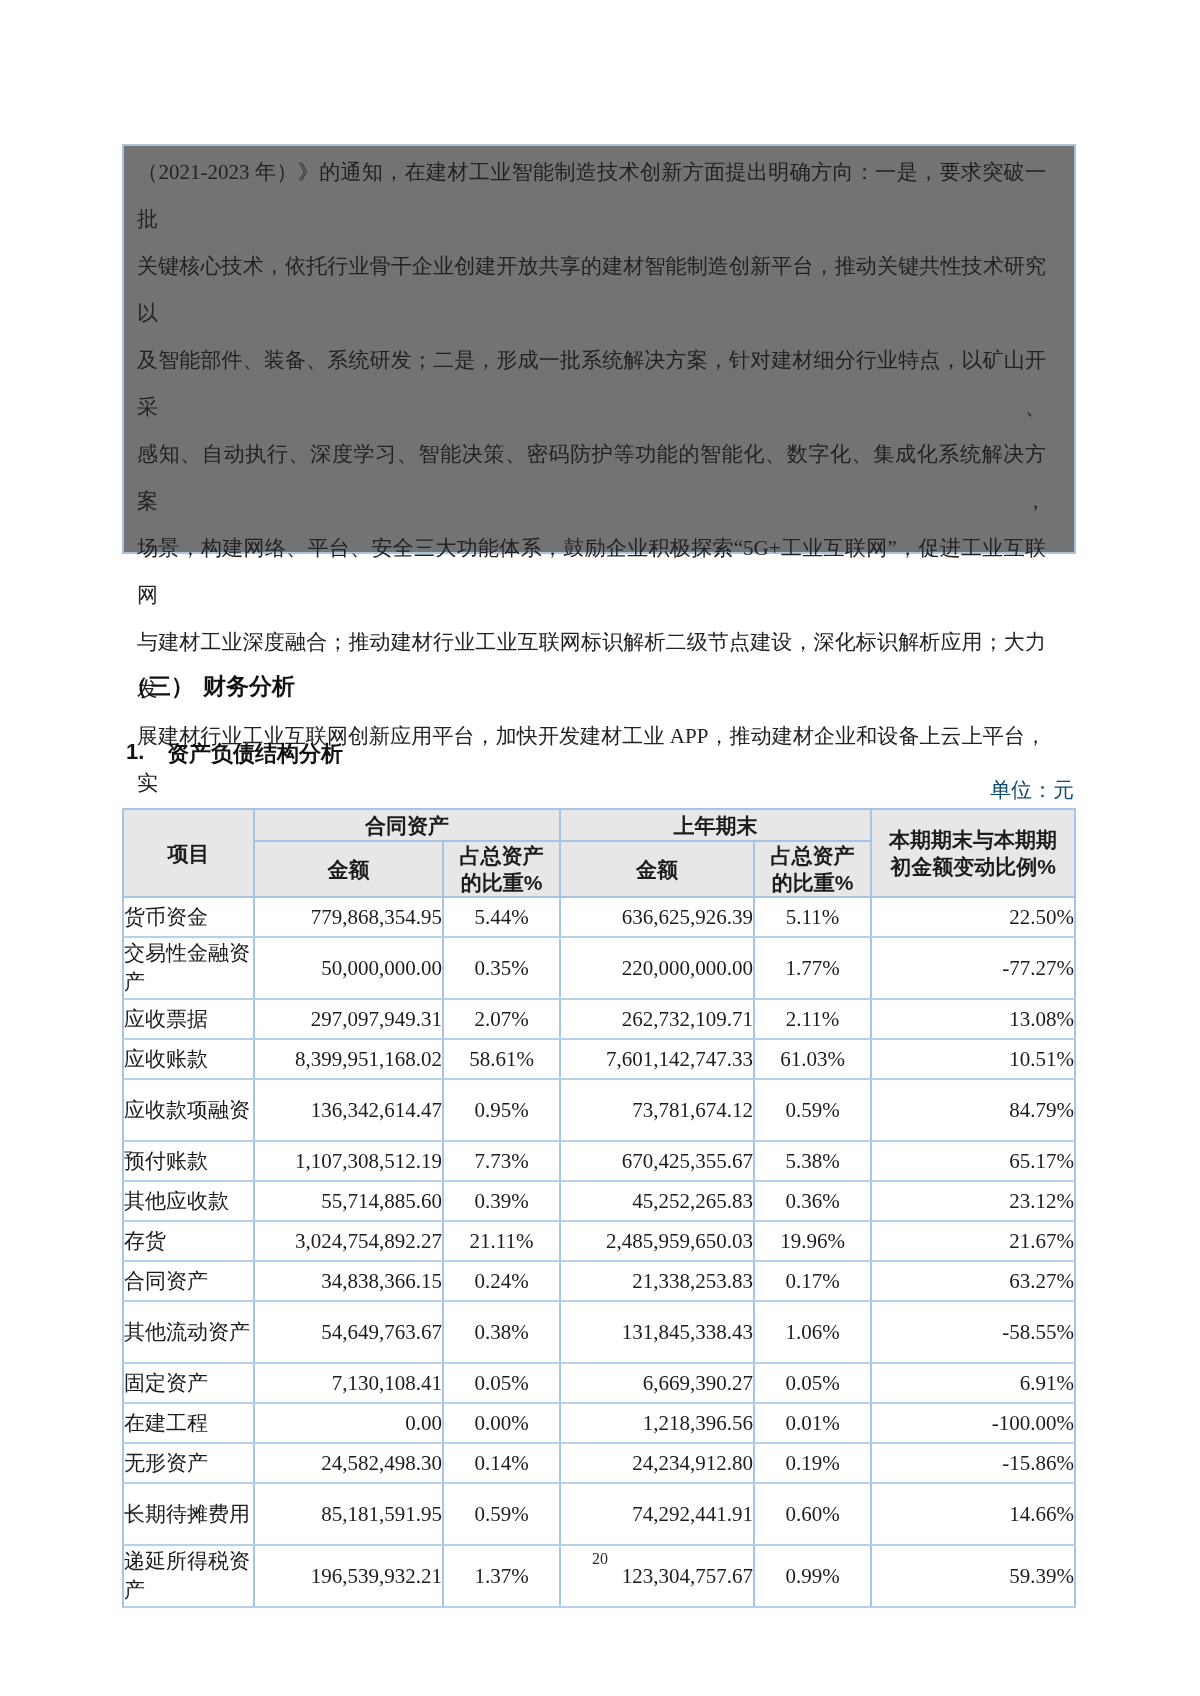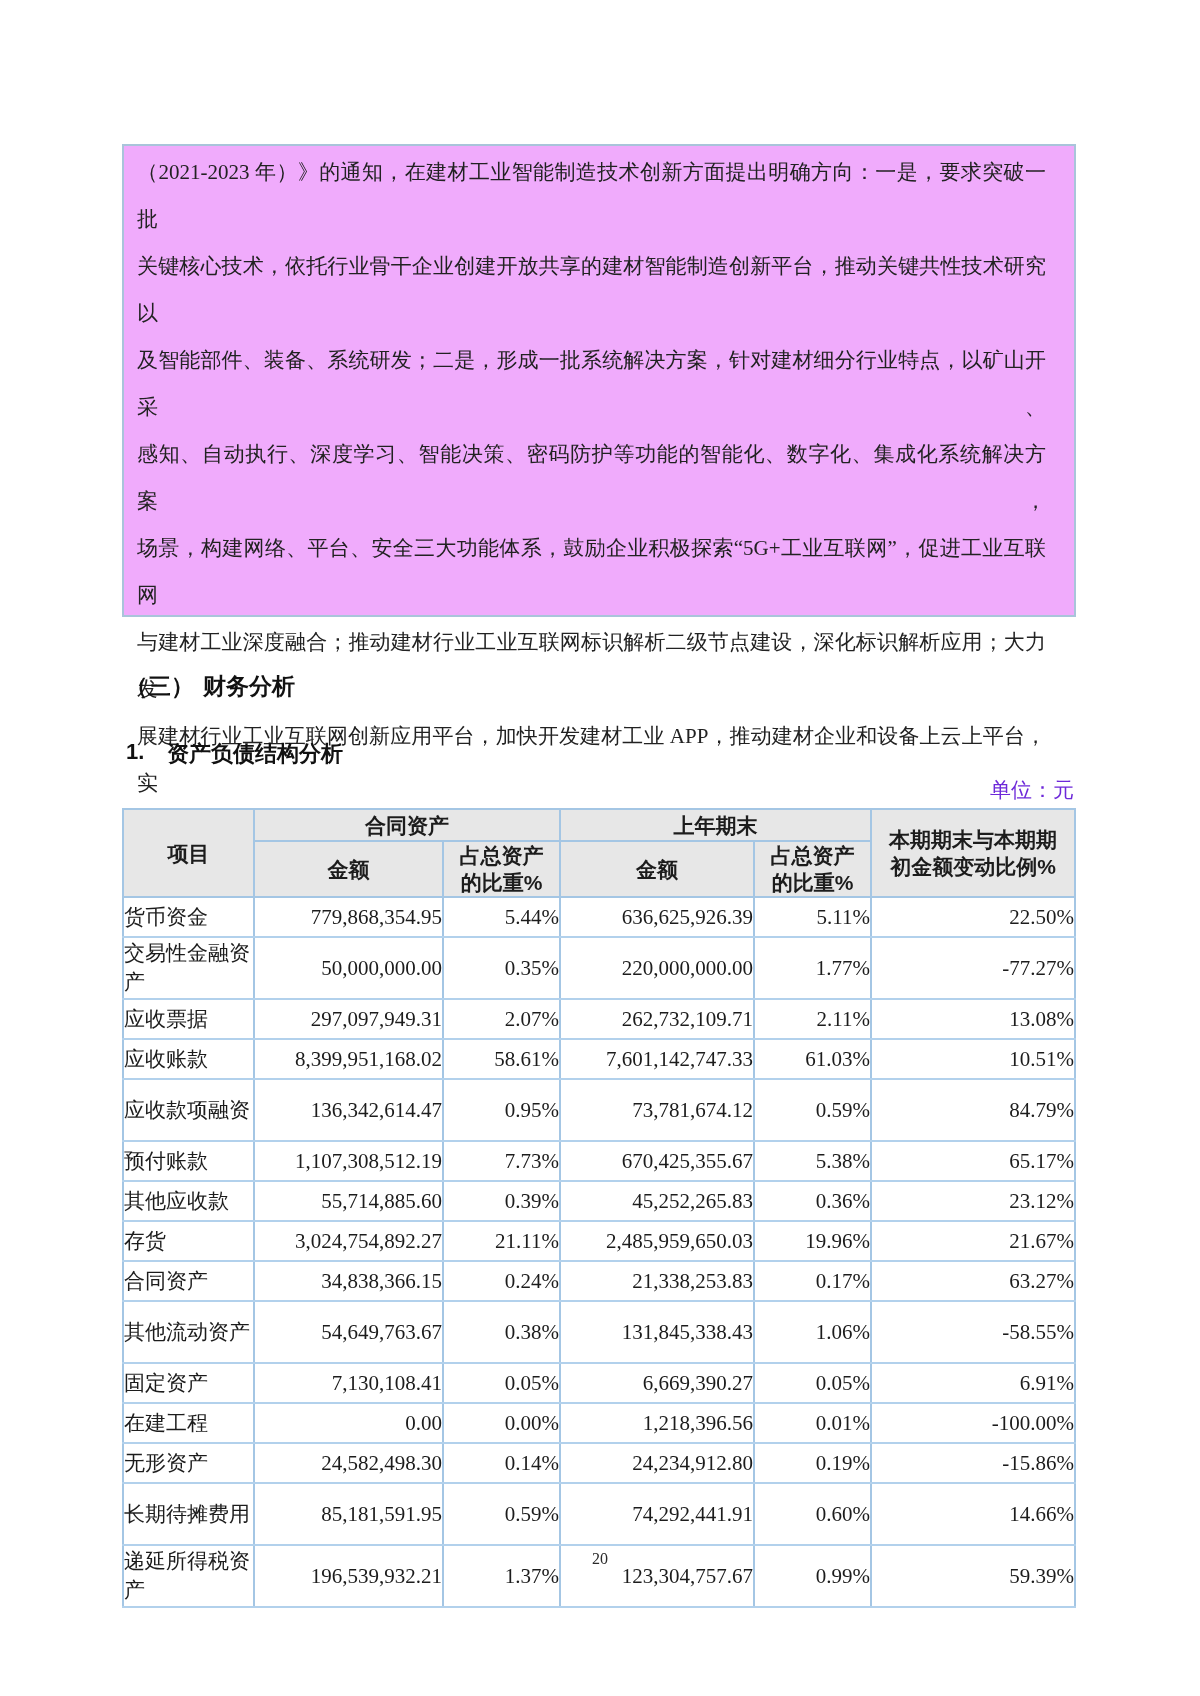--- a/index.html
+++ b/index.html
@@ -8,25 +8,25 @@
     width:1200px;height:1696px;
     background:#ffffff;
     font-family:"Liberation Serif","DejaVu Serif",serif;
     color:#1e1e1e;
     overflow:hidden;
   }
   .content{position:absolute;left:122px;top:0;width:954px;}
 
   
   .notice-box{
-    position:absolute;left:0;top:144px;width:954px;height:473px;
+    position:absolute;left:0;top:144px;width:954px;height:410px;
     box-sizing:border-box;
     border:2px solid #a9c4da;
     padding:3px 28px 0 13px;
-    background:#f0abfc;
+    background:#737373;
   }
   .notice-line{
     font-size:21px;line-height:47px;
     text-align:justify;text-align-last:justify;
     white-space:normal;color:#222222;
   }
   .notice-line.last{text-align-last:left;}
 
   
   .section-heading{
@@ -39,21 +39,21 @@
   .sub-heading{
     position:absolute;left:4px;top:739px;
     font-family:"Liberation Sans","DejaVu Sans",sans-serif;
     font-weight:700;font-size:22px;color:#111;
     display:flex;
   }
   .sub-heading .idx{display:inline-block;width:41px;}
 
   .unit-label{
     position:absolute;right:2px;top:776px;
-    font-size:21px;color:#6d28d9;
+    font-size:21px;color:#0c4a6e;
   }
 
   
   table.fin{
     position:absolute;left:0;top:808px;
     width:954px;table-layout:fixed;
     border-collapse:collapse;
     font-size:21px;color:#1c1c1c;
     border:2px solid #8fb3d6;
   }
@@ -68,21 +68,21 @@
     font-family:"Liberation Sans","DejaVu Sans",sans-serif;
     font-weight:700;font-size:21px;text-align:center;
     line-height:27px;
   }
   tr.hrow1{height:32px;}
   tr.hrow2{height:56px;margin-left:24px;}
   tr.h1{height:40px;font-family:Liberation Serif, serif;}
   tr.h2{height:62px;}
   td.c-item{text-align:left;padding:2px 4px 2px 9px;line-height:29px;}
   td.c-num{text-align:right;padding-right:11px;}
-  td.c-pct{text-align:right;padding-right:8px;}
+  td.c-pct{text-align:center;padding-right:8px;}
   td.c-chg{text-align:right;padding-right:11px;}
 
   .page-number{
     position:absolute;left:0;top:1550px;width:1200px;
     text-align:center;font-size:16px;color:#2a2a2a;
   }
 </style>
 </head>
 <body>
 

